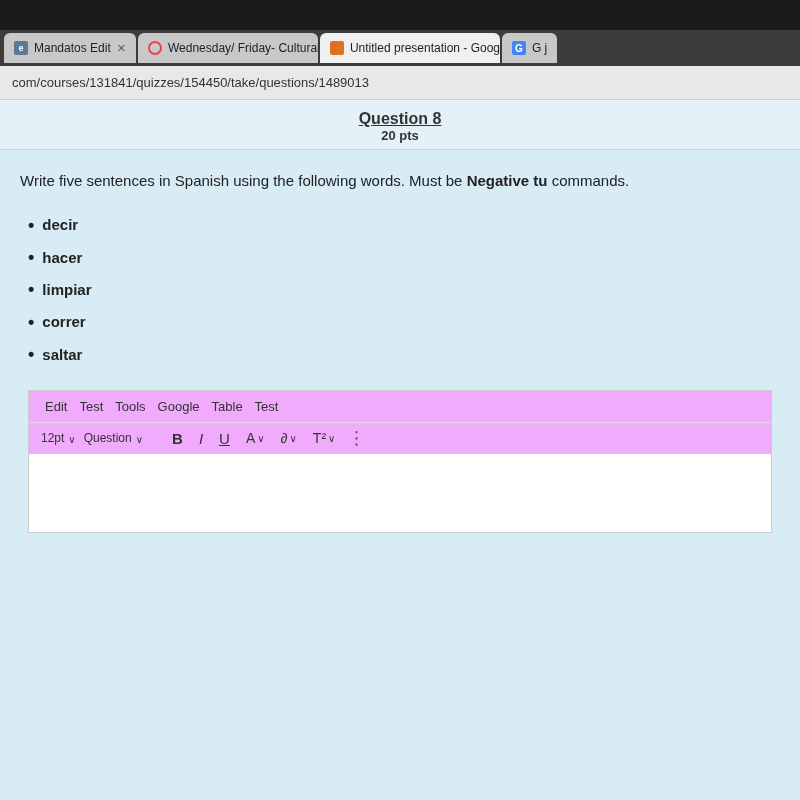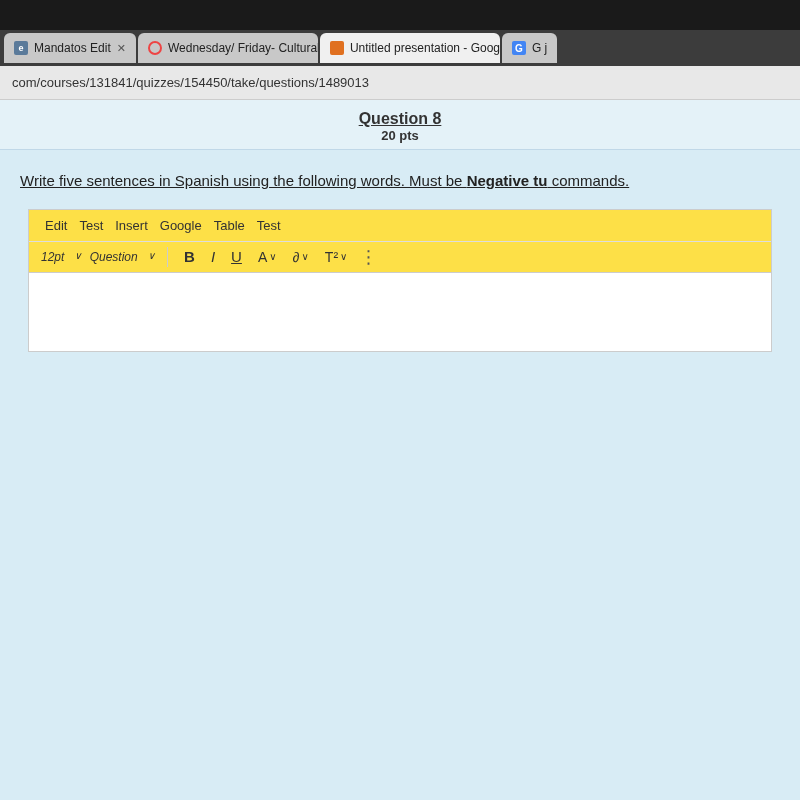--- a/index.html
+++ b/index.html
@@ -132,21 +132,20 @@
     
     .question-body {
       padding: 20px 20px 10px 20px;
     }
 
     .question-text {
       font-size: 15px;
       color: #222;
       line-height: 1.5;
       margin-bottom: 16px;
-      text-decoration: underline;
     }
 
     .question-text strong {
       font-weight: bold;
     }
 
     .word-list {
       list-style: none;
       padding-left: 8px;
       margin-bottom: 20px;
@@ -163,21 +162,21 @@
     }
 
     .word-list li::before {
       content: "•";
       font-size: 18px;
       color: #222;
     }
 
     
     .editor-toolbar {
-      background: #fde047;
+      background: #f0abfc;
       border: 1px solid #ccc;
       border-bottom: none;
       margin: 4px 0 0 0;
     }
 
     .editor-menubar {
       display: flex;
       gap: 4px;
       padding: 6px 12px;
       border-bottom: 1px solid #ddd;
@@ -194,24 +193,23 @@
       display: flex;
       align-items: center;
       padding: 4px 12px;
       gap: 8px;
     }
 
     .format-select {
       font-size: 12px;
       color: #333;
       display: flex;
-      align-items: flex-start;
-      gap: 10px;
-      cursor: pointer;
-      font-style: italic;
+      align-items: flex-end;
+      gap: 4px;
+      cursor: pointer;
     }
 
     .chevron-down {
       font-size: 10px;
     }
 
     .format-divider {
       width: 1px;
       height: 20px;
       background: #ccc;
@@ -289,28 +287,45 @@
   <div class="question-header">
     <span class="question-title">Question 8</span>
     <span class="question-pts">20 pts</span>
   </div>
 
   <div class="question-body">
     <p class="question-text">
       Write five sentences in Spanish using the following words. Must be <strong>Negative tu</strong> commands.
     </p>
 
+    <ul class="word-list">
+      <li>
+          <span>decir</span>
+        </li>
+      <li>
+          <span>hacer</span>
+        </li>
+      <li>
+          <span>limpiar</span>
+        </li>
+      <li>
+          <span>correr</span>
+        </li>
+      <li>
+          <span>saltar</span>
+        </li>
+    </ul>
 
     <div class="toolbar-wrapper">
       <div class="editor-toolbar">
 
         <div class="editor-menubar">
           <span>Edit</span>
           <span>Test</span>
-          <span>Insert</span>
+          <span>Tools</span>
           <span>Google</span>
           <span>Table</span>
           <span>Test</span>
         </div>
 
         <div class="editor-formatbar">
           <div class="format-select">
             <span>12pt</span>
             <span class="chevron-down"> ∨</span>
           </div>

